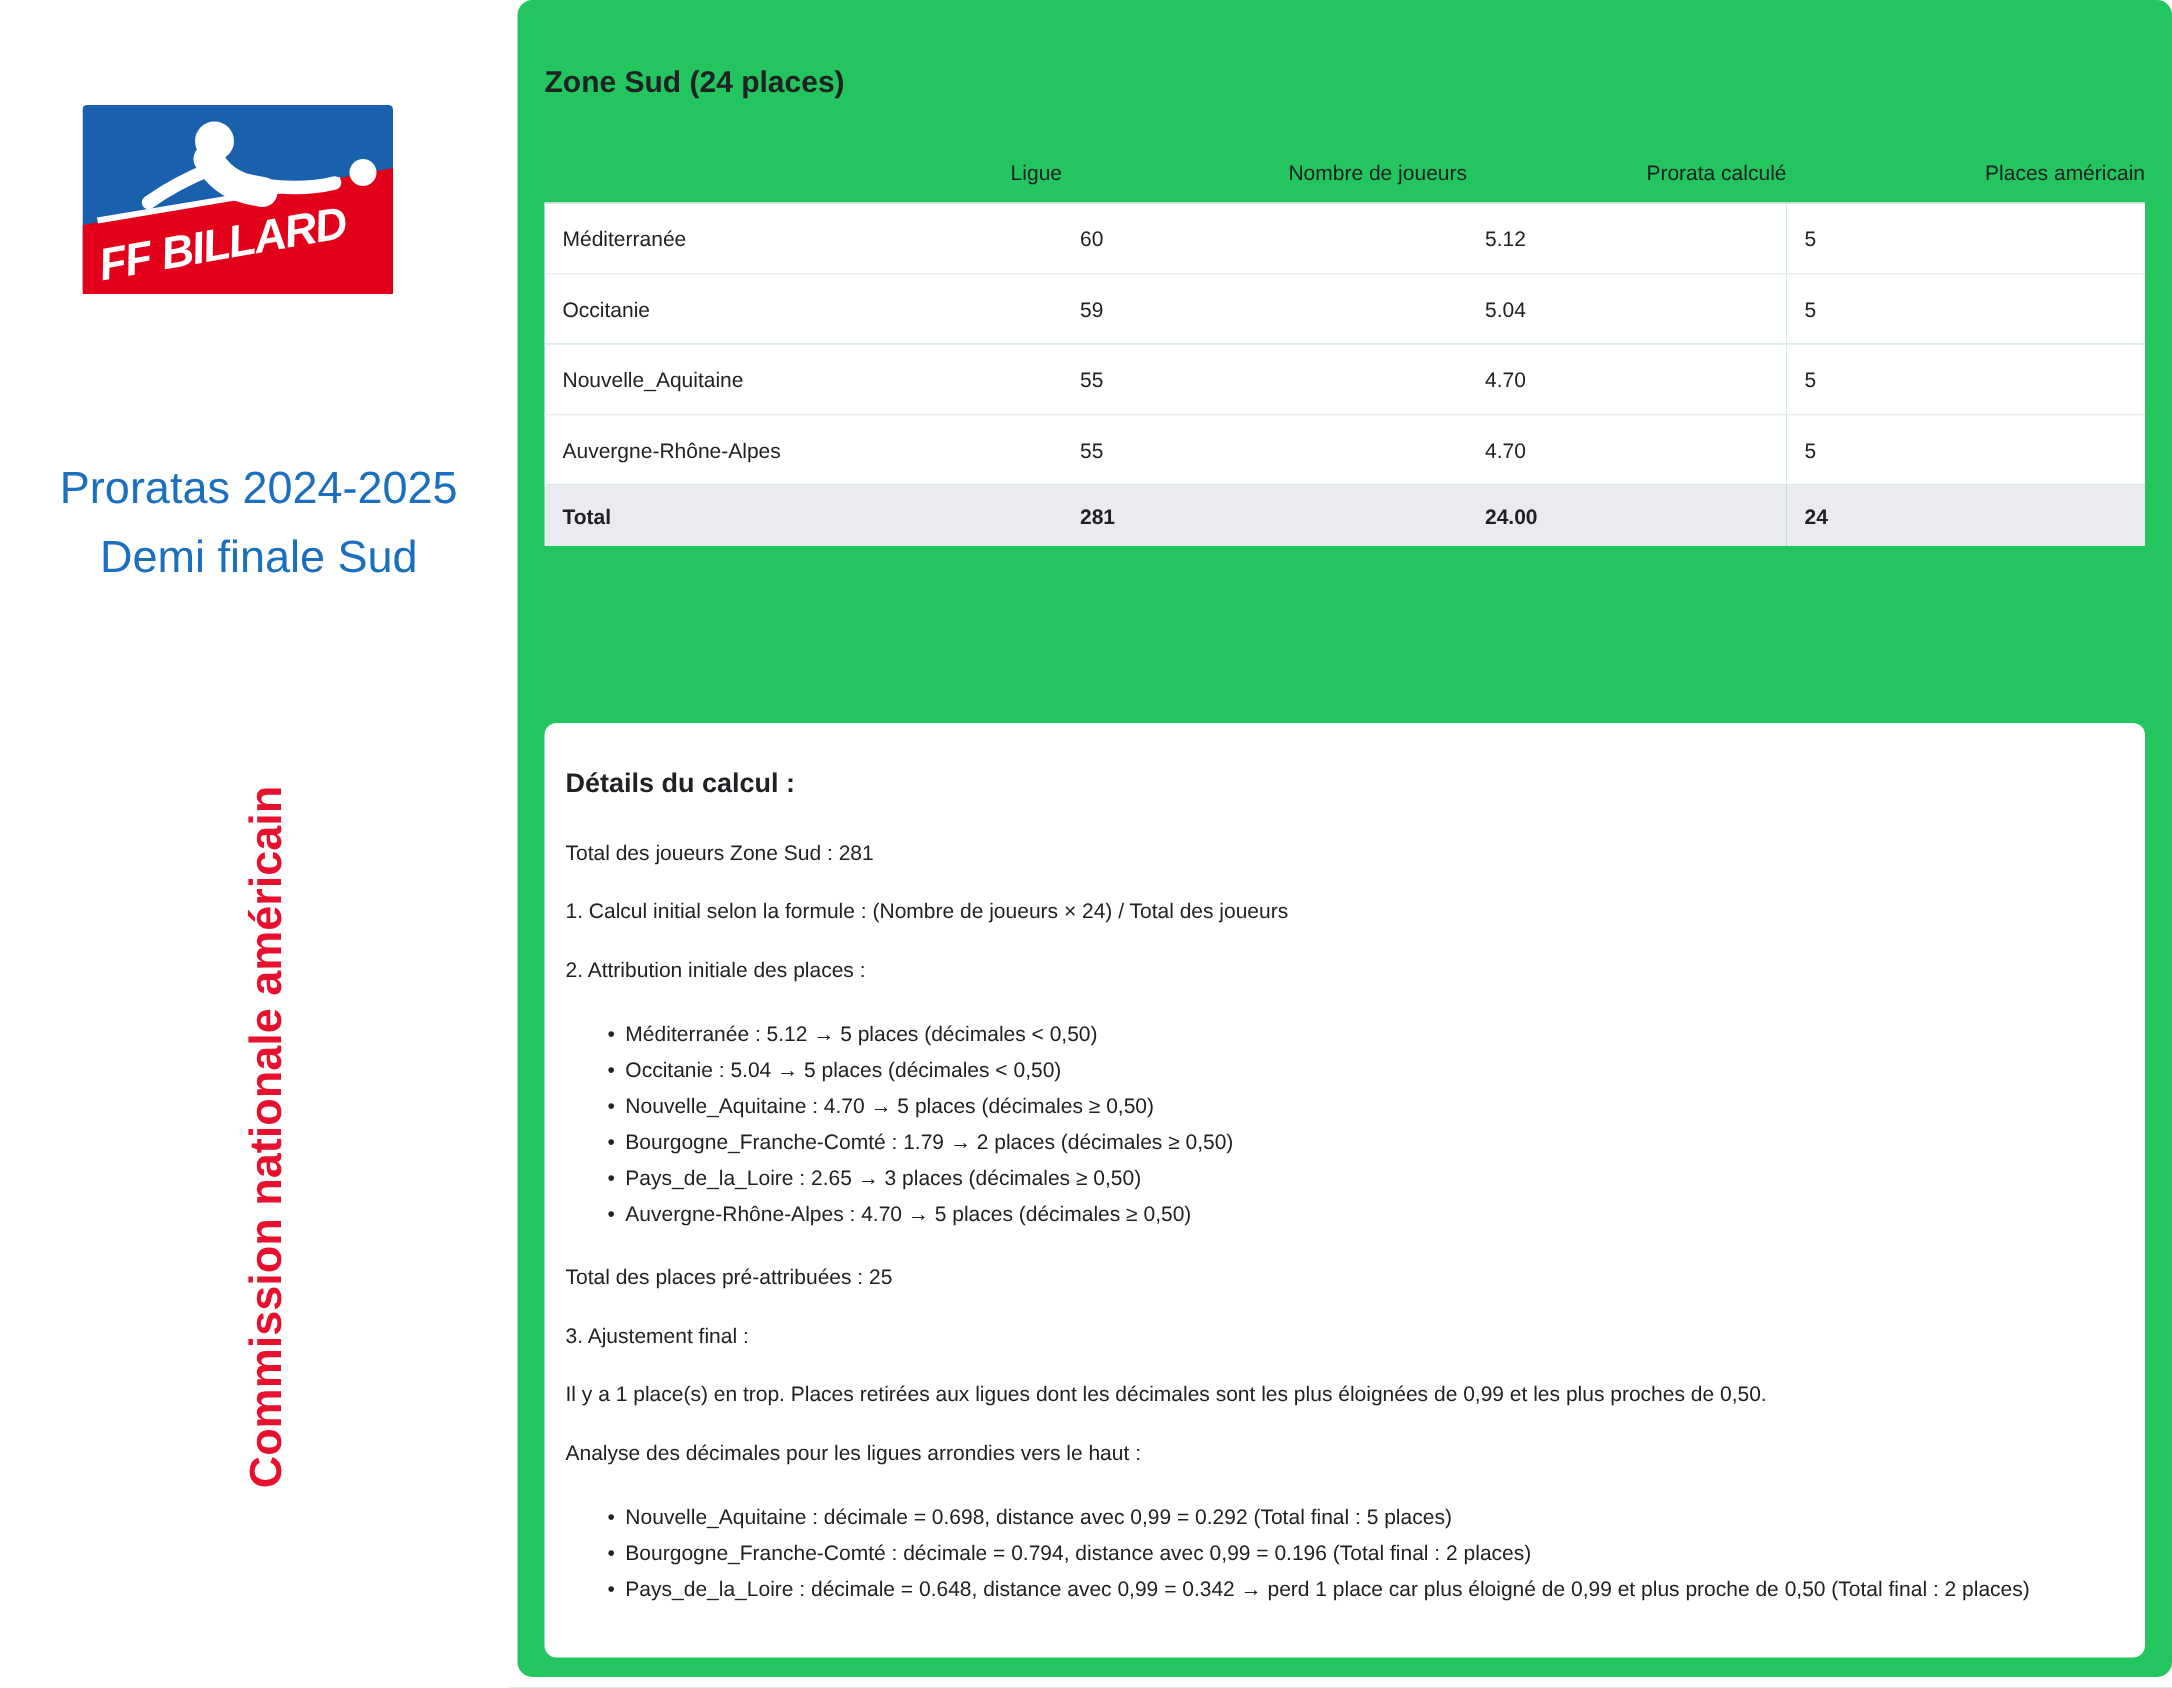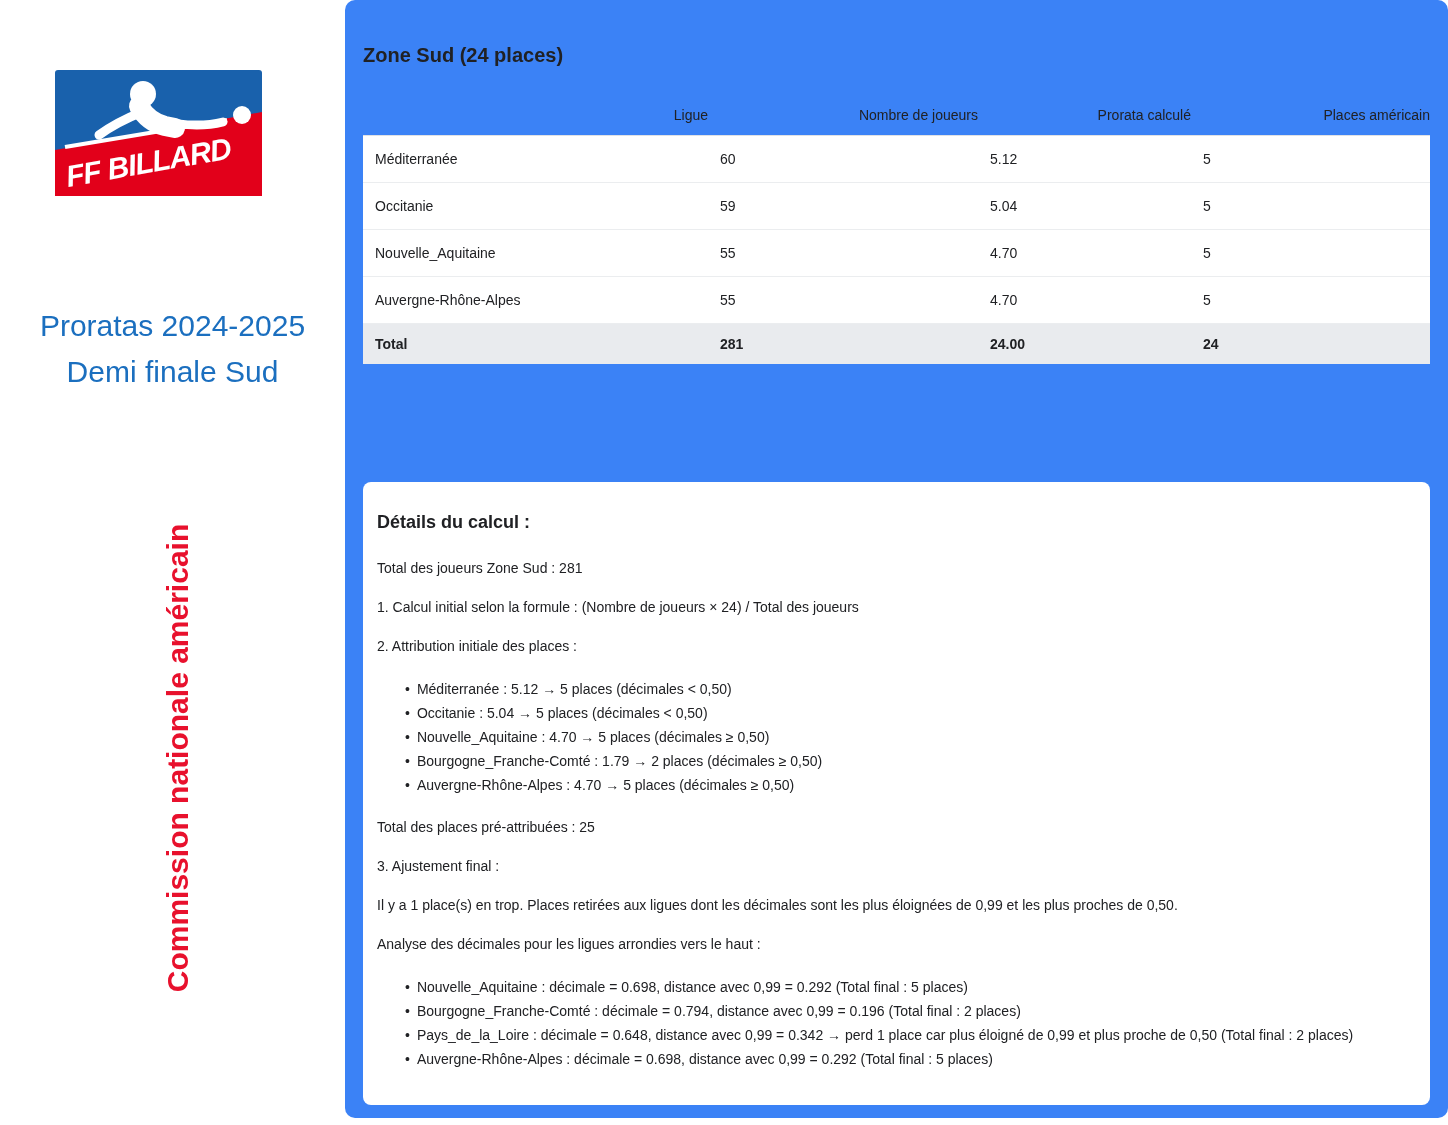--- a/index.html
+++ b/index.html
@@ -23,21 +23,21 @@
   .vertical-label {
     position:absolute; left:178px; top:758px;
     transform:translate(-50%,-50%) rotate(-90deg);
     white-space:nowrap;
     color:#e8112d; font-weight:bold; font-size:30px;
   }
 
   
   .card {
     position:absolute; left:345px; top:0; width:1103px; height:1118px;
-    background:#3b82f6; border-radius:10px;text-decoration:underline;
+    background:#22c55e; border-radius:10px;text-decoration:underline;
   }
   .card-title {
     position:absolute; left:18px; top:44px;
     font-size:20px; font-weight:bold; color:#202124;
   }
 
   
   table.prorata {
     position:absolute; left:18px; top:95px;
     width:1067px; border-collapse:collapse; table-layout:fixed;
@@ -160,28 +160,28 @@
 
     <p>Total des joueurs Zone Sud : 281</p>
     <p>1. Calcul initial selon la formule : (Nombre de joueurs × 24) / Total des joueurs</p>
     <p>2. Attribution initiale des places :</p>
 
     <ul>
       <li>Méditerranée : 5.12 → 5 places (décimales &lt; 0,50)</li>
       <li>Occitanie : 5.04 → 5 places (décimales &lt; 0,50)</li>
       <li>Nouvelle_Aquitaine : 4.70 → 5 places (décimales ≥ 0,50)</li>
       <li>Bourgogne_Franche-Comté : 1.79 → 2 places (décimales ≥ 0,50)</li>
+      <li>Pays_de_la_Loire : 2.65 → 3 places (décimales ≥ 0,50)</li>
       <li>Auvergne-Rhône-Alpes : 4.70 → 5 places (décimales ≥ 0,50)</li>
     </ul>
 
     <p>Total des places pré-attribuées : 25</p>
     <p>3. Ajustement final :</p>
     <p>Il y a 1 place(s) en trop. Places retirées aux ligues dont les décimales sont les plus éloignées de 0,99 et les plus proches de 0,50.</p>
     <p>Analyse des décimales pour les ligues arrondies vers le haut :</p>
 
     <ul>
       <li>Nouvelle_Aquitaine : décimale = 0.698, distance avec 0,99 = 0.292 (Total final : 5 places)</li>
       <li>Bourgogne_Franche-Comté : décimale = 0.794, distance avec 0,99 = 0.196 (Total final : 2 places)</li>
       <li>Pays_de_la_Loire : décimale = 0.648, distance avec 0,99 = 0.342 → perd 1 place car plus éloigné de 0,99 et plus proche de 0,50 (Total final : 2 places)</li>
-      <li>Auvergne-Rhône-Alpes : décimale = 0.698, distance avec 0,99 = 0.292 (Total final : 5 places)</li>
     </ul>
   </div>
 </div>
 
 </body></html>

